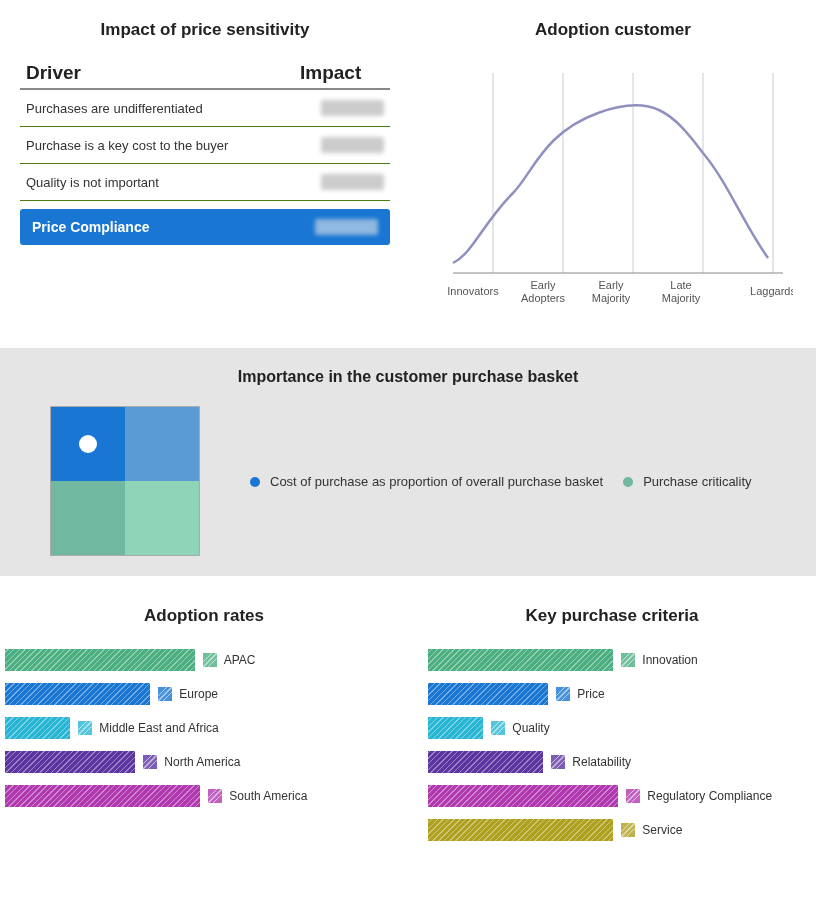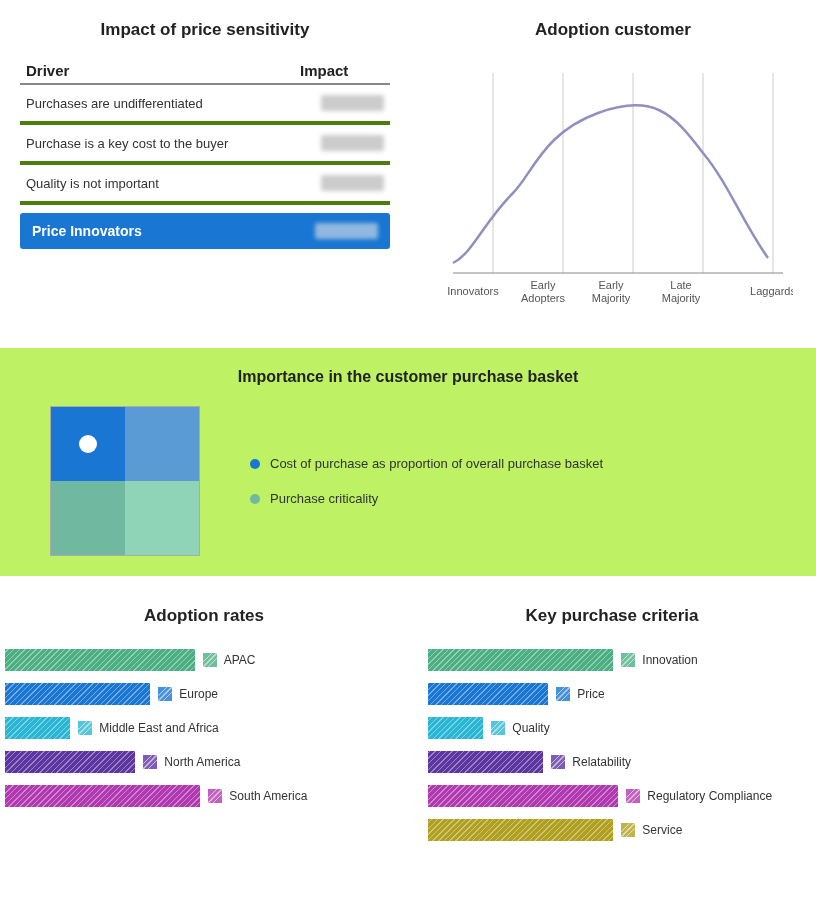--- a/index.html
+++ b/index.html
@@ -6,48 +6,48 @@
     body { font-family: 'Segoe UI', Arial, sans-serif; background: #fff; width: 816px; font-size: 13px; color: #333; }
 
     .top-section { display: flex; padding: 10px 0 0 0; }
     .left-panel { width: 410px; padding: 10px 20px; }
     .right-panel { width: 406px; padding: 10px 20px; }
 
     .section-title { font-size: 17px; font-weight: 700; text-align: center; margin-bottom: 18px; color: #222; }
 
     .driver-table { width: 100%; border-collapse: collapse; margin-top: 8px; }
     .driver-table thead tr { border-bottom: 2px solid #888; }
-    .driver-table th { text-align: left; padding: 4px 6px; font-weight: 700; font-size: 15px; color: #222; }
+    .driver-table th { text-align: left; padding: 4px 6px; font-weight: 700; font-size: 19px; color: #222; }
     .driver-table th:last-child { text-align: left; }
-    .driver-table td { padding: 10px 6px; border-bottom: 4px solid #4d7c0f; font-size: 13px; }
+    .driver-table td { padding: 10px 6px; border-bottom: 1px solid #4d7c0f; font-size: 13px; }
     .driver-table td:last-child { text-align: right; }
 
     .badge { display: inline-block; background: #ccc; color: #ccc; font-size: 11px; padding: 2px 12px; border-radius: 2px; min-width: 60px; text-align: center; filter: blur(2px); }
 
     .price-sensitivity-row { background: #1976D2; color: #fff; padding: 10px 12px; border-radius: 3px; display: flex; justify-content: space-between; align-items: center; margin-top: 8px; }
     .price-sensitivity-row .ps-label { font-size: 14px; font-weight: 600; color: #fff; }
     .price-sensitivity-row .badge-white { display: inline-block; background: #90b8e0; color: #90b8e0; font-size: 11px; padding: 2px 12px; border-radius: 2px; min-width: 60px; text-align: center; filter: blur(2px); }
 
     
     .lifecycle-chart { position: relative; height: 270px; width: 360px; margin: 0 auto; }
     .lifecycle-svg { width: 100%; height: 100%; }
 
     
-    .middle-section { background: #bef264; padding: 20px 30px; margin: 10px 0; }
+    .middle-section { background: #e5e5e5; padding: 20px 30px; margin: 10px 0; }
     .middle-title { font-size: 16px; font-weight: 700; text-align: center; margin-bottom: 20px; color: #222; }
     .middle-content { display: flex; align-items: center; gap: 30px; }
 
     .quadrant-box { width: 150px; height: 150px; display: grid; grid-template-columns: 1fr 1fr; grid-template-rows: 1fr 1fr; border: 1px solid #aaa; background: #fff; flex-shrink: 0; margin-left: 20px; }
     .q-tl { background: #1976D2; position: relative; }
     .q-tr { background: #5b9bd5; }
     .q-bl { background: #70b8a0; }
     .q-br { background: #90d4b8; }
     .dot { width: 18px; height: 18px; background: #fff; border-radius: 50%; position: absolute; top: 50%; left: 50%; transform: translate(-50%, -50%); }
 
-    .legend { display: flex; flex-direction: column; gap: 20px; margin-left: 20px; }
+    .legend { display: flex; flex-direction: row; gap: 20px; margin-left: 20px; }
     .legend-item { display: flex; align-items: flex-start; gap: 10px; font-size: 13px; color: #333; }
     .legend-dot { width: 10px; height: 10px; border-radius: 50%; margin-top: 3px; flex-shrink: 0; }
     .legend-dot-blue { background: #1976D2; }
     .legend-dot-green { background: #70b8a0; }
 
     
     .bottom-section { display: flex; padding: 10px 0; }
     .bottom-left { width: 408px; padding: 10px 5px; }
     .bottom-right { width: 408px; padding: 10px 20px; }
 
@@ -89,21 +89,21 @@
             <td>Purchase is a key cost to the buyer</td>
     <td><span class="badge">Medium</span></td>
           </tr>
           <tr>
             <td>Quality is not important</td>
     <td><span class="badge">Medium</span></td>
           </tr>
         </tbody>
     </table>
     <div class="price-sensitivity-row">
-      <span class="ps-label">Price Innovators</span>
+      <span class="ps-label">Price Compliance</span>
       <span class="badge-white">Medium</span>
     </div>
   </div>
 
   <div class="right-panel">
     <div class="section-title">Adoption customer</div>
     <div class="lifecycle-chart">
       <svg class="lifecycle-svg" viewBox="0 0 360 260" xmlns="http://www.w3.org/2000/svg">
 
         <line x1="60" y1="10" x2="60" y2="210" stroke="#ccc" stroke-width="1"></line>

